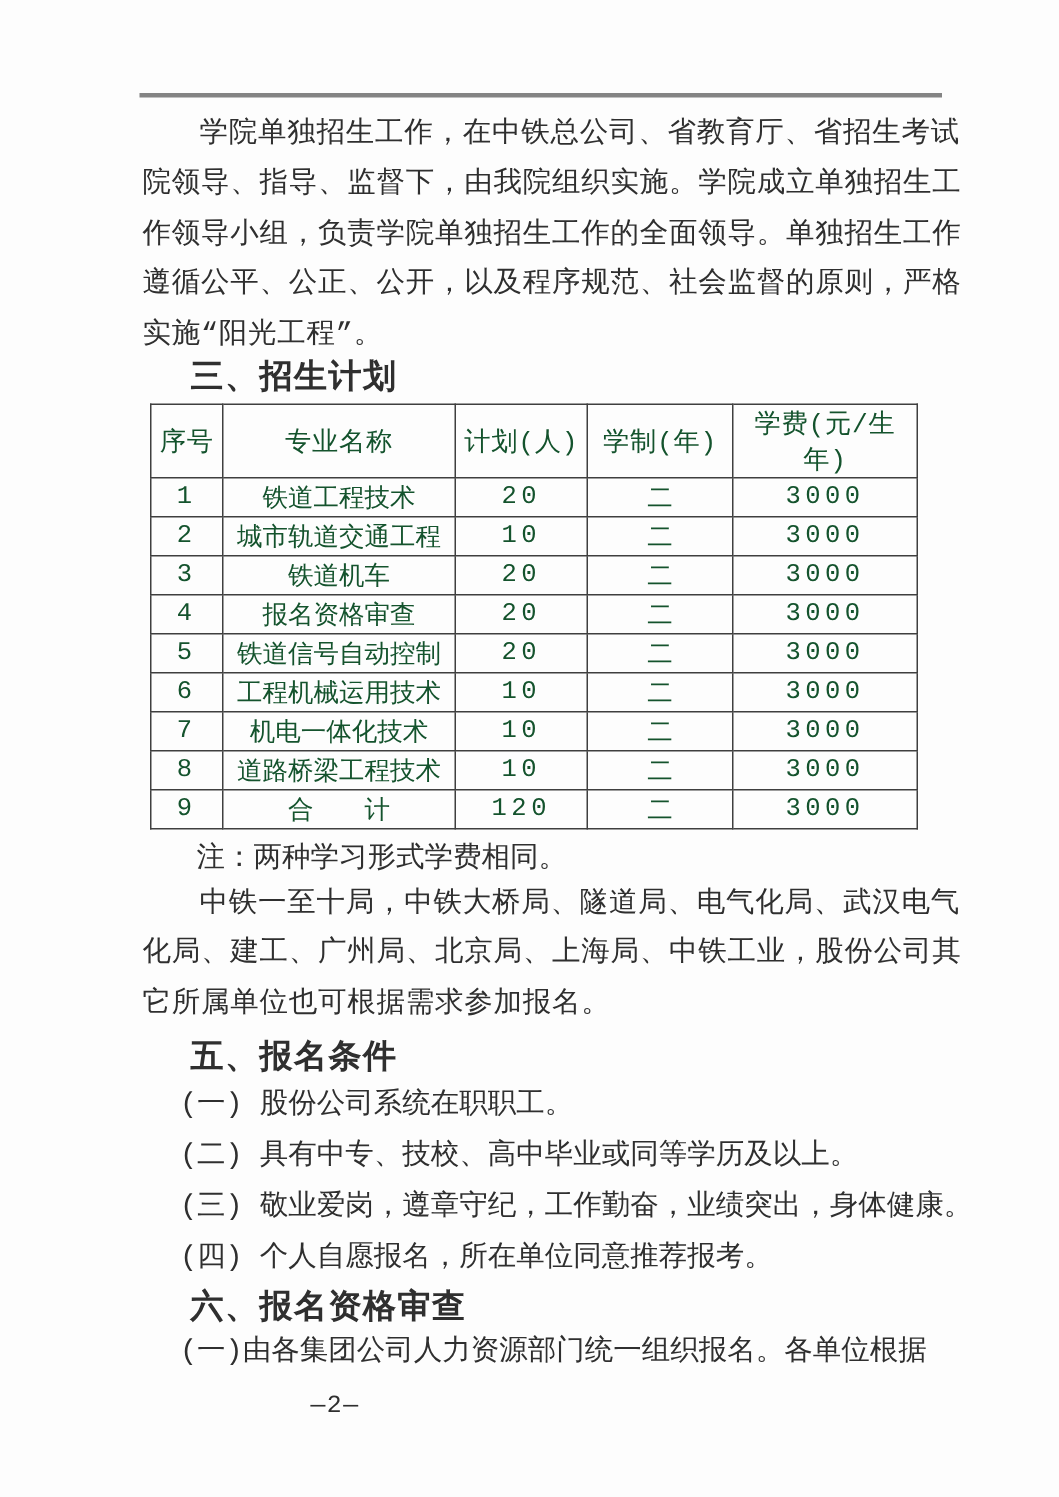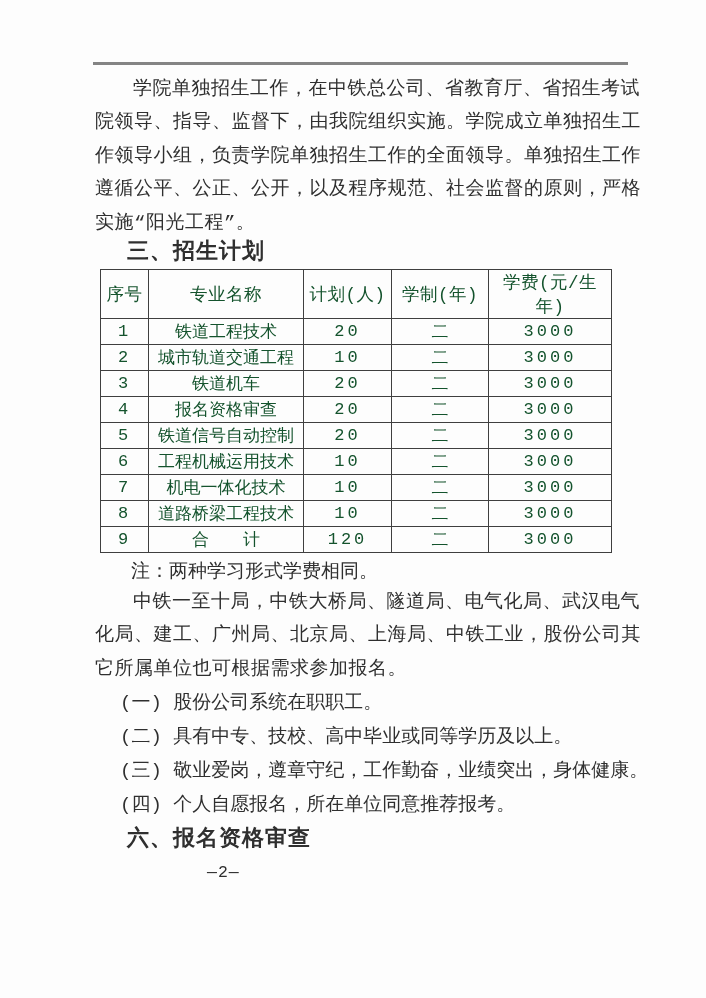--- a/index.html
+++ b/index.html
@@ -198,27 +198,31 @@
 
     <p class="note">注：两种学习形式学费相同。</p>
 
 
     <p class="para" style="margin-top:0;">
       <span class="jline first">中铁一至十局，中铁大桥局、隧道局、电气化局、武汉电气</span>
       <span class="jline">化局、建工、广州局、北京局、上海局、中铁工业，股份公司其</span>
       <span class="jline last">它所属单位也可根据需求参加报名。</span>
     </p>
 
+    <div class="heading h5">五、报名条件</div>
 
     <div class="items s5">
       <div class="item">(一) 股份公司系统在职职工。</div>
       <div class="item">(二) 具有中专、技校、高中毕业或同等学历及以上。</div>
       <div class="item">(三) 敬业爱岗，遵章守纪，工作勤奋，业绩突出，身体健康。</div>
       <div class="item">(四) 个人自愿报名，所在单位同意推荐报考。</div>
     </div>
 
     <div class="heading h6">六、报名资格审查</div>
 
+    <div class="items s6">
+      <div class="item">(一)由各集团公司人力资源部门统一组织报名。各单位根据</div>
+    </div>
 
     <div class="footer-pagenum">—2—</div>
 
   </div>
 </div>
 
 </body></html>

